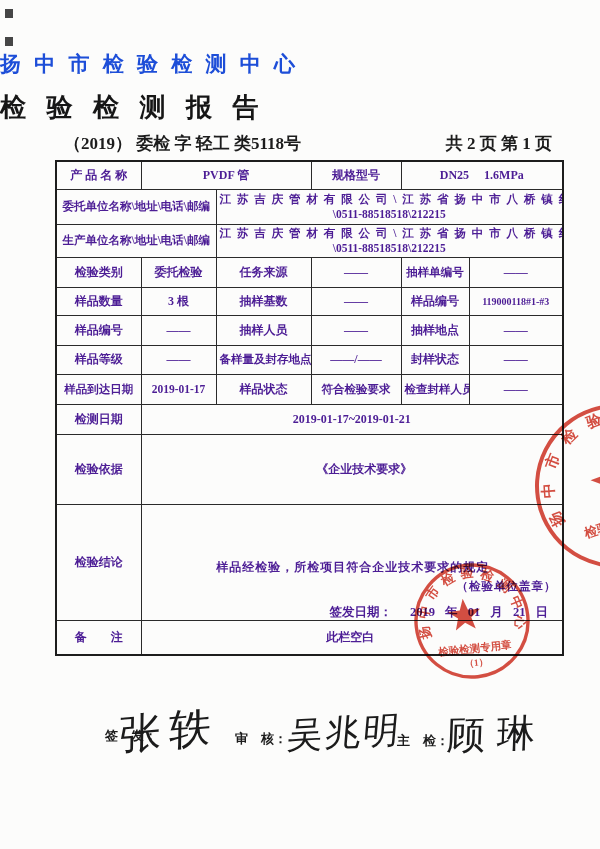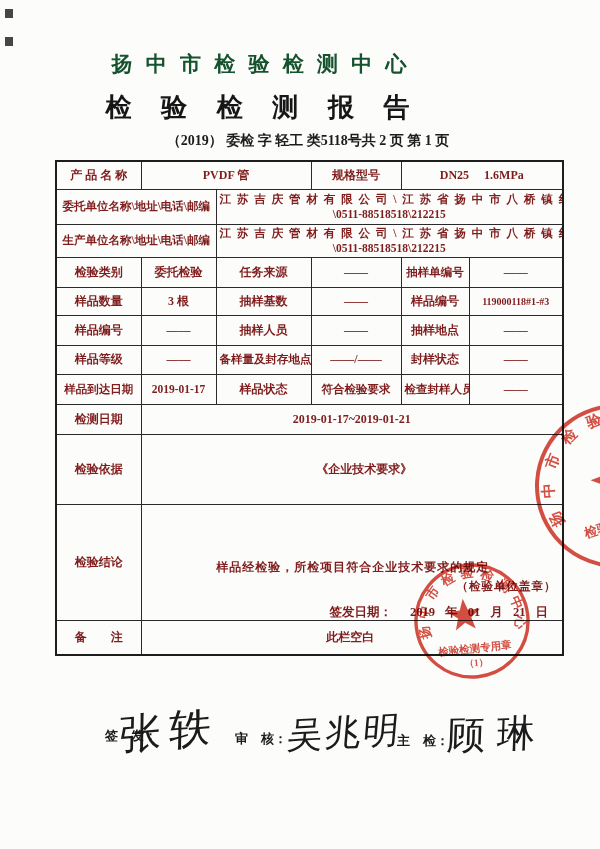--- a/index.html
+++ b/index.html
@@ -17,47 +17,46 @@
   }
   .corner-mark {
     position:absolute; left:5px; width:8px; height:9px;
     background:#262626; opacity:.85;
   }
   .mark1 { top:9px; }
   .mark2 { top:37px; }
 
   .org-title {
     position:absolute; top:50px; left:0; width:522px;
-    text-align:center;
+    text-align:left;
     font-size:21px; font-weight:bold;
     letter-spacing:4px;
-    color:#14532d;
+    color:#1d4ed8;
   }
   .report-title {
     position:absolute; top:90px; left:0; width:522px;
-    text-align:center;
+    text-align:left;
     font-size:26px; font-weight:bold;
     letter-spacing:7px;
     color:#161616;
-    font-family:Liberation Mono, monospace;
   }
   .doc-line {
     position:absolute; top:132px; left:64px; width:488px;
-    display:flex; justify-content:center;
-    font-size:14px; font-weight:bold;
+    display:flex; justify-content:space-between;
+    font-size:17px; font-weight:bold;
   }
 
   table.report {
     position:absolute; top:160px; left:55px;
     width:507px;
     border-collapse:collapse;
     table-layout:fixed;
     font-size:12px;
     font-weight:bold;
-    color:#7f1d1d;
+    color:#4c1d95;
   }
   table.report { border:2px solid #1d1d1d; }
   table.report td {
     border:1px solid #2a2a2a;
     text-align:center;
     vertical-align:middle;
     padding:1px 3px;
     overflow:hidden;
     white-space:nowrap;
   }

